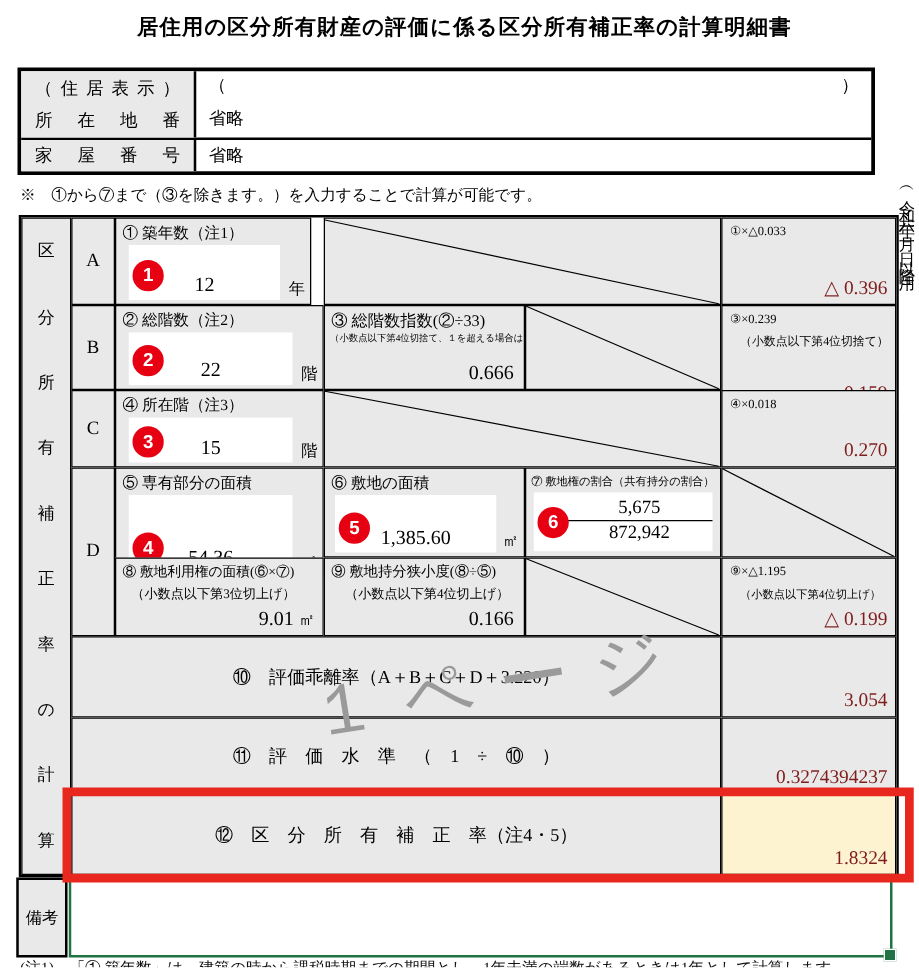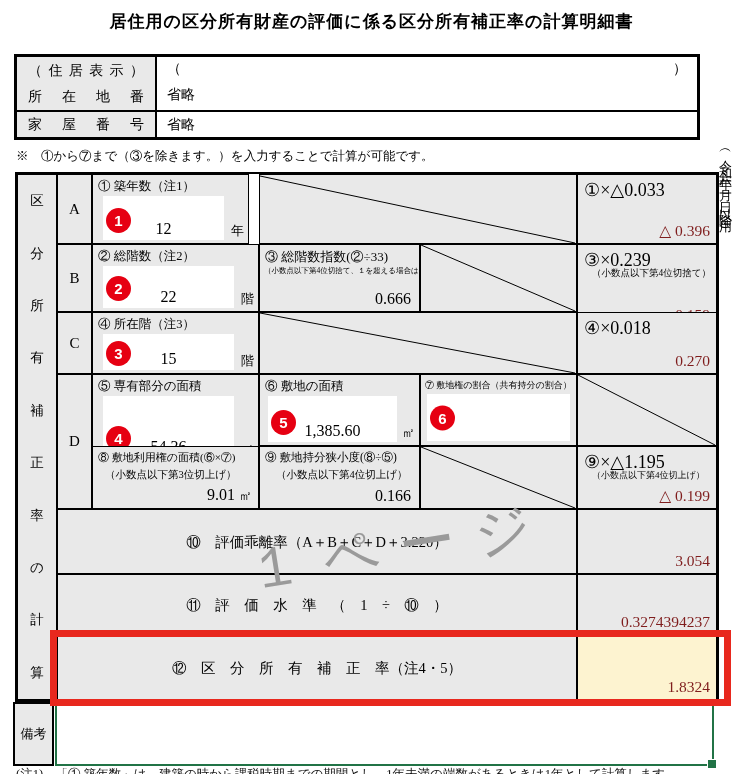--- a/index.html
+++ b/index.html
@@ -27,21 +27,21 @@
   .hdr-s{position:absolute;left:4px;top:4px;font-size:9px;white-space:nowrap;}
   .fnote{position:absolute;font-size:9.5px;white-space:nowrap;}
   .tiny{position:absolute;left:4px;top:21px;font-size:7.5px;white-space:nowrap;}
   .white{position:absolute;background:#fff;display:flex;align-items:flex-end;justify-content:center;padding-bottom:2px;}
   .badge{position:absolute;left:3px;bottom:7px;width:25px;height:25px;border-radius:50%;background:#e60012;color:#fff;
          font:bold 15px "Liberation Sans","DejaVu Sans",sans-serif;display:flex;align-items:center;justify-content:center;}
   .val{font-size:16px;}
   .unit{position:absolute;right:4px;bottom:3px;font-size:13px;}
   .bval{position:absolute;right:6px;bottom:3px;font-size:15.5px;color:#7f1d1d;white-space:nowrap;}
   .kval{position:absolute;right:8px;bottom:3px;font-size:16px;white-space:nowrap;}
-  .formula{position:absolute;left:6px;top:4px;font-size:18px;white-space:nowrap;}
+  .formula{position:absolute;left:6px;top:4px;font-size:10px;white-space:nowrap;}
   .sumlabel{position:absolute;left:0;right:0;top:50%;transform:translateY(-50%);
             text-align:center;font-size:14.5px;white-space:nowrap;}
   .grp{display:flex;align-items:center;justify-content:center;font-size:15px;}
   .frac{margin-left:26px;flex:1;text-align:center;font-size:15px;align-self:center;}
   .num{border-bottom:1.5px solid #000;padding:0 4px 1px;}
   .den{padding-top:1px;}
   .diag{position:absolute;left:0;top:0;pointer-events:none;z-index:2;}
   .watermark{position:absolute;left:248px;top:534px;z-index:4;color:#9a9a9a;font-size:56px;
              letter-spacing:20px;transform:rotate(-9deg);transform-origin:left center;white-space:nowrap;}
   .redbox{position:absolute;left:50px;top:630px;width:681px;height:76px;border:7px solid #e8281e;
@@ -192,20 +192,24 @@
       <div class="white" style="left:8px;right:22px;top:21px;bottom:3px;">
         <span class="badge">5</span>
         <span class="val">1,385.60</span>
       </div>
       <span class="unit">㎡</span>
     </div>
     <div class="cell" style="left:403px;top:200px;width:157px;height:72px;">
       <div class="hdr-s">⑦ 敷地権の割合（共有持分の割合）</div>
       <div class="white" style="left:6px;right:6px;top:19px;bottom:4px;align-items:center;">
         <span class="badge" style="bottom:auto;top:50%;transform:translateY(-50%);">6</span>
+        <div class="frac">
+          <div class="num">5,675</div>
+          <div class="den">872,942</div>
+        </div>
       </div>
     </div>
     <div class="cell" style="left:560px;top:200px;width:140px;height:72px;"></div>
 
     <div class="cell" style="left:75px;top:272px;width:167px;height:63px;">
       <div class="hdr" style="font-size:11px;">⑧ 敷地利用権の面積(⑥×⑦)</div>
       <div class="fnote" style="left:12px;top:21px;font-size:10.5px;">（小数点以下第3位切上げ）</div>
       <div class="kval" style="right:6px;"><span>9.01</span> <span style="font-size:13px;">㎡</span></div>
     </div>
     <div class="cell" style="left:242px;top:272px;width:161px;height:63px;">

